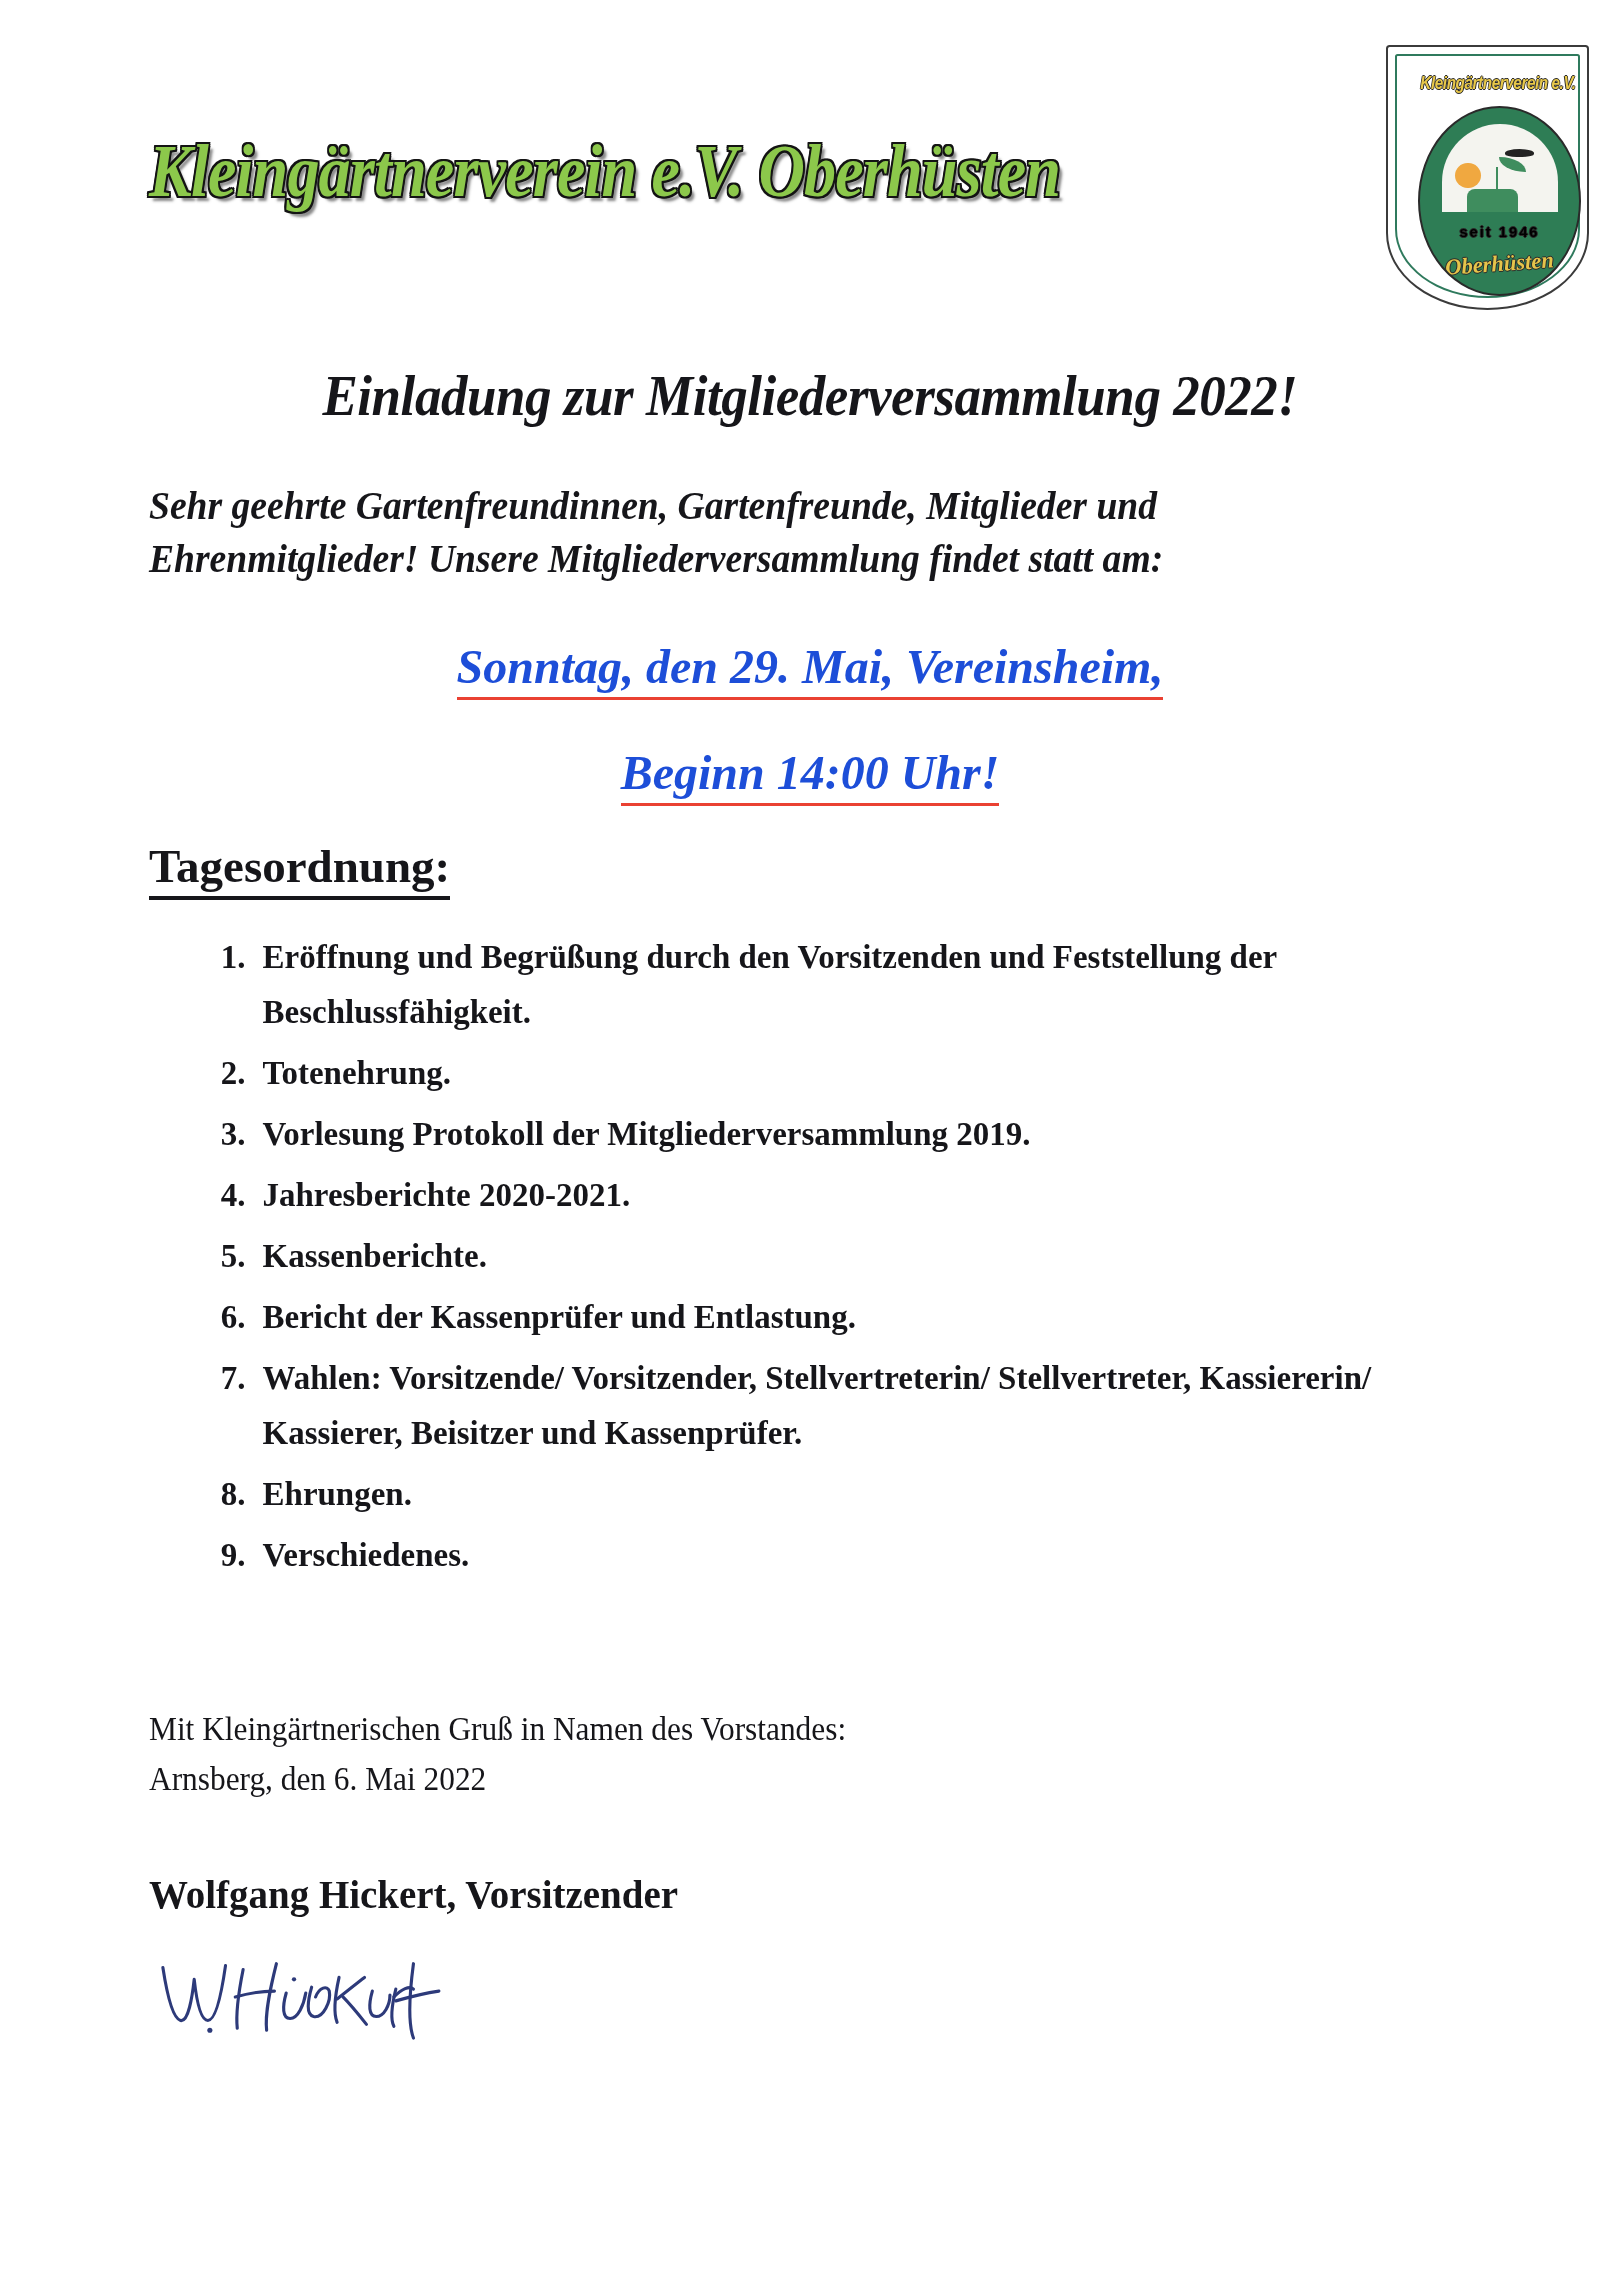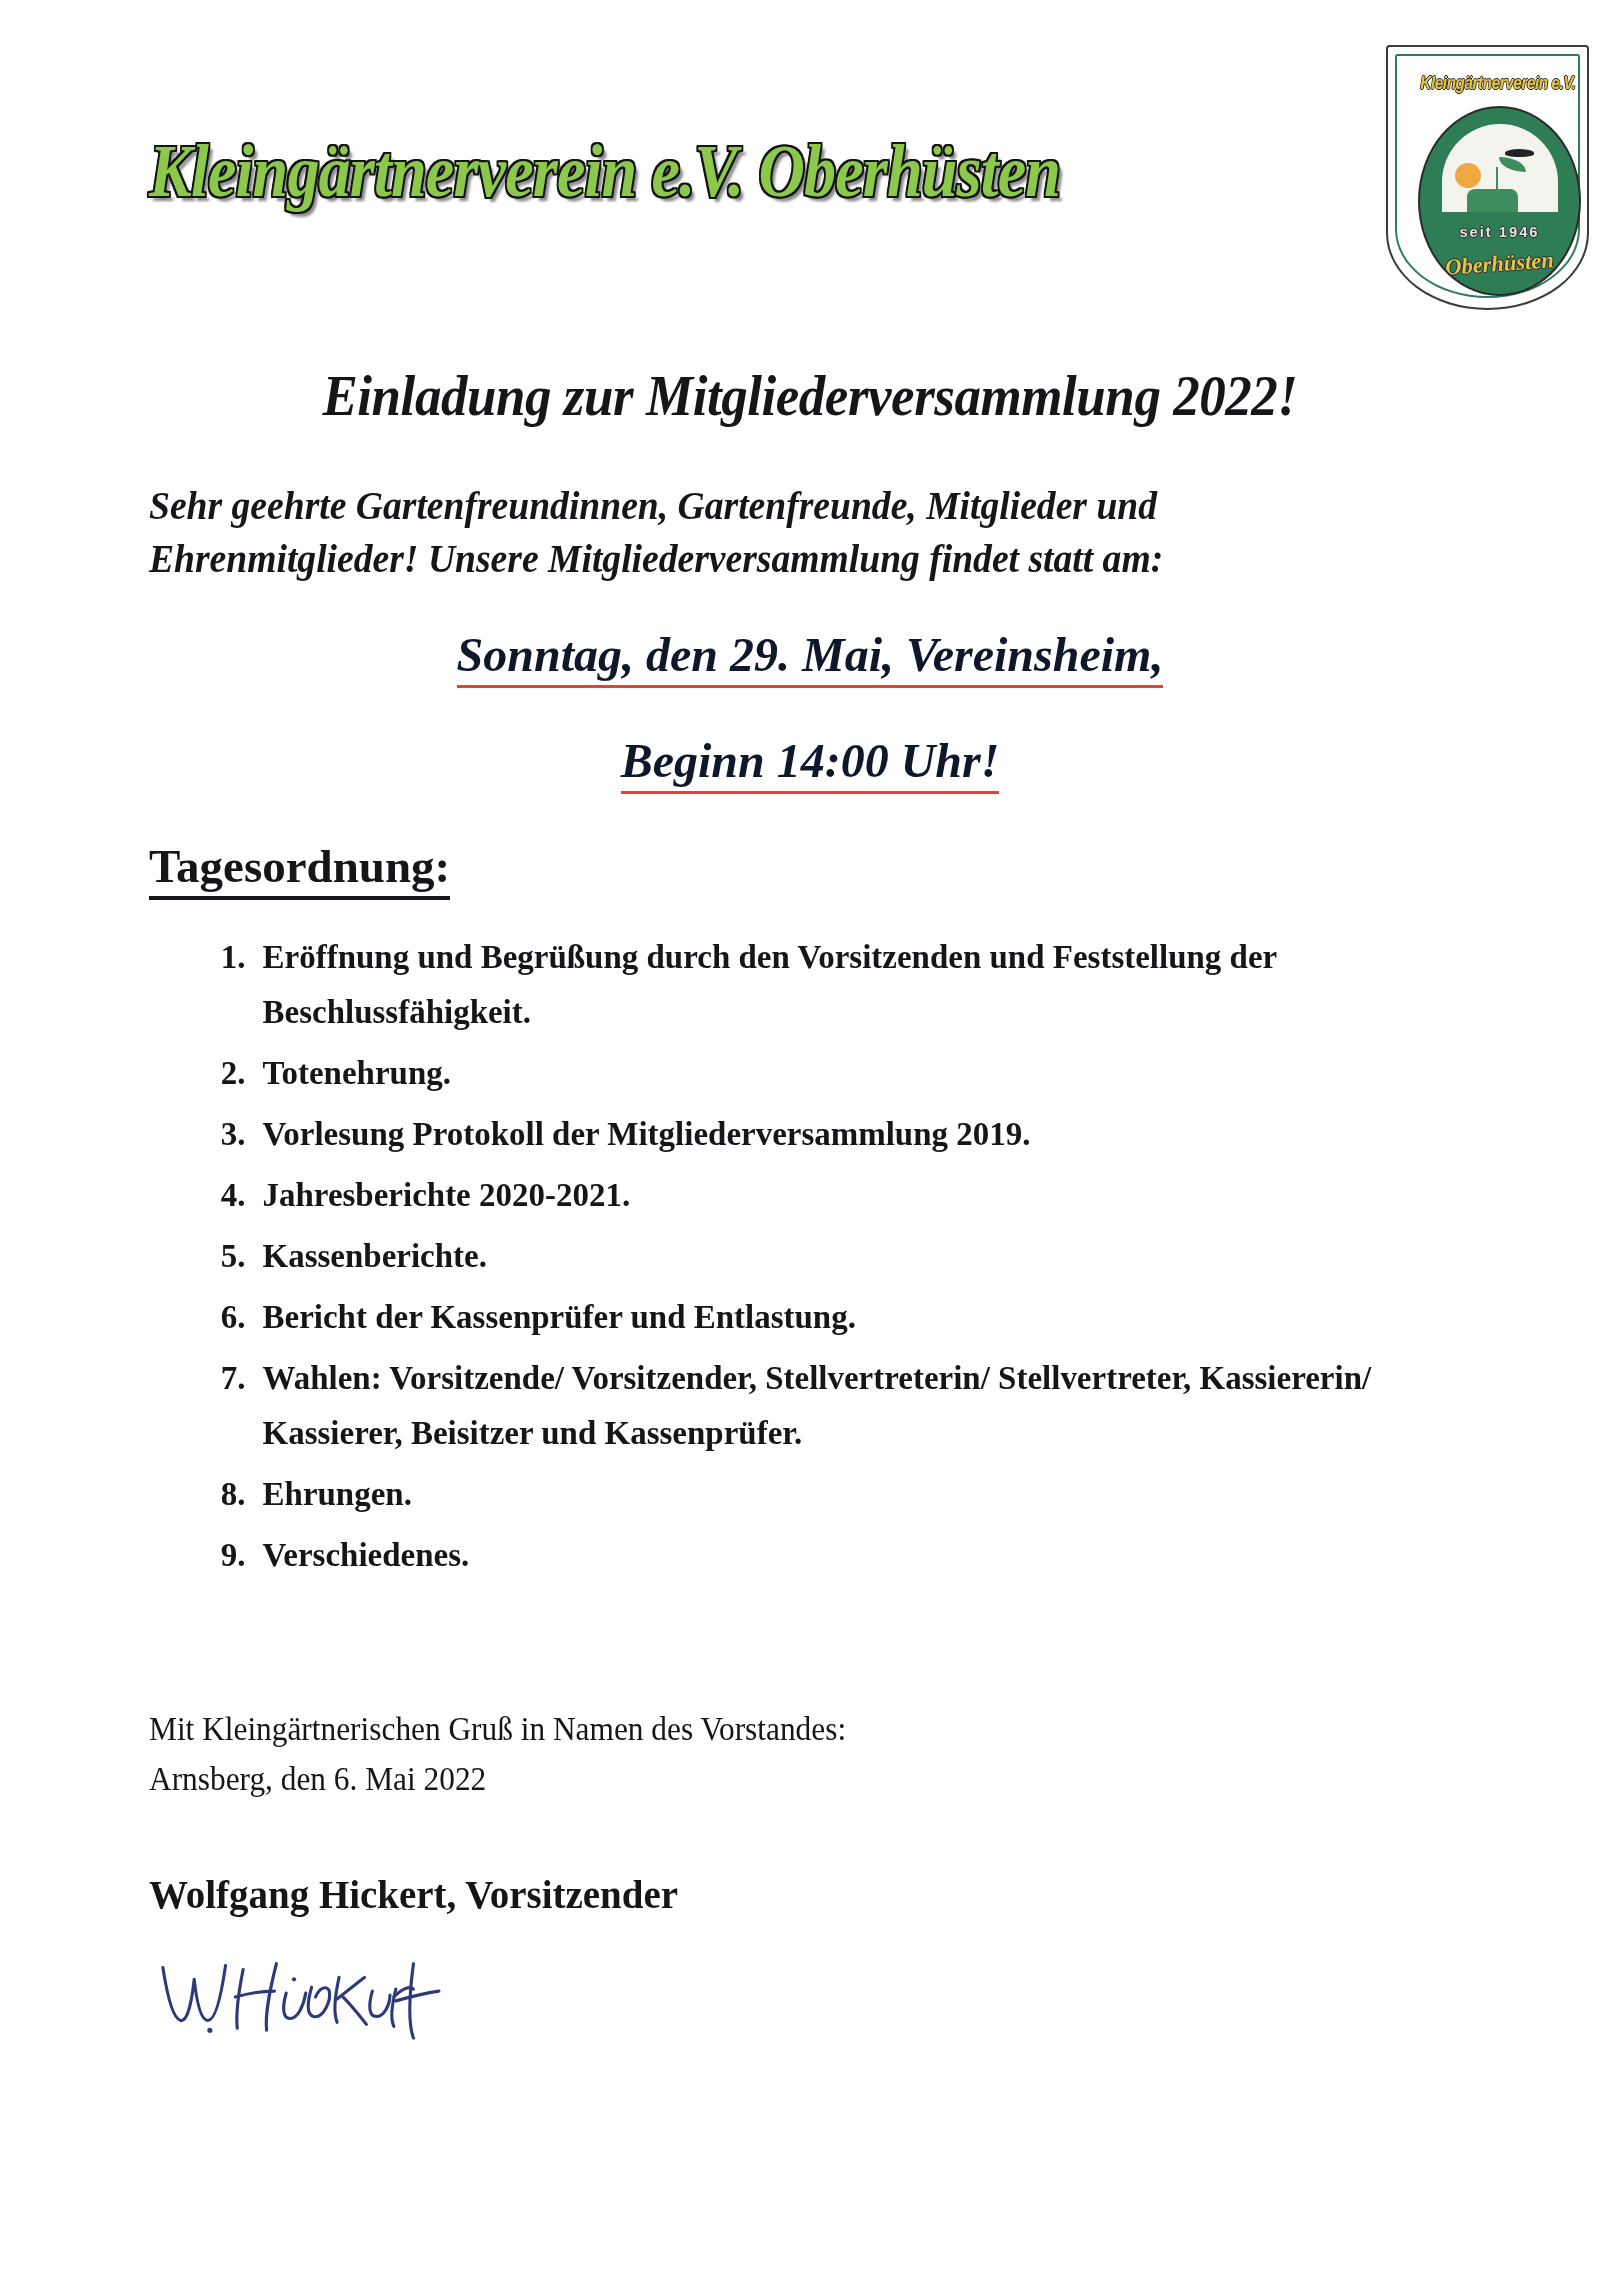--- a/index.html
+++ b/index.html
@@ -144,21 +144,21 @@
     border-radius: 7.8px 7.8px 0 0;
   }
   .crest-seit {
     position: absolute;
     left: 0; top: 116px;
     width: 159px;
     text-align: center;
     font-family: "Liberation Sans", "DejaVu Sans", sans-serif;
     font-size: 14.7px;
     font-weight: bold;
-    color: #e5e5e5;
+    color: #000000;
     letter-spacing: 2px;
     text-shadow: -1px 0 0 #2b2b2b, 1px 0 0 #2b2b2b, 0 -1px 0 #2b2b2b, 0 1px 0 #2b2b2b;
   }
   .crest-place {
     position: absolute;
     left: 0; top: 143px;
     width: 159px;
     text-align: center;
     font-family: "Liberation Serif", "DejaVu Serif", serif;
     font-size: 22.5px;
@@ -190,24 +190,25 @@
     font-weight: bold;
     font-style: italic;
     transform: scaleX(0.94);
     transform-origin: left top;
   }
   .event-line {
     position: absolute;
     left: 0;
     width: 1620px;
     text-align: center;
-    color: #0f172a;
+    color: #1d4ed8;
     font-size: 48px;
     font-weight: bold;
     font-style: italic;
+    margin-top: 12px;
   }
   .event-line span {
     border-bottom: 3.9px solid #ea4132;
     padding-bottom: 3.9px;
   }
   .event-line.when { top: 627px; }
   .event-line.time { top: 733px; }
 
   .agenda-heading {
     position: absolute;

